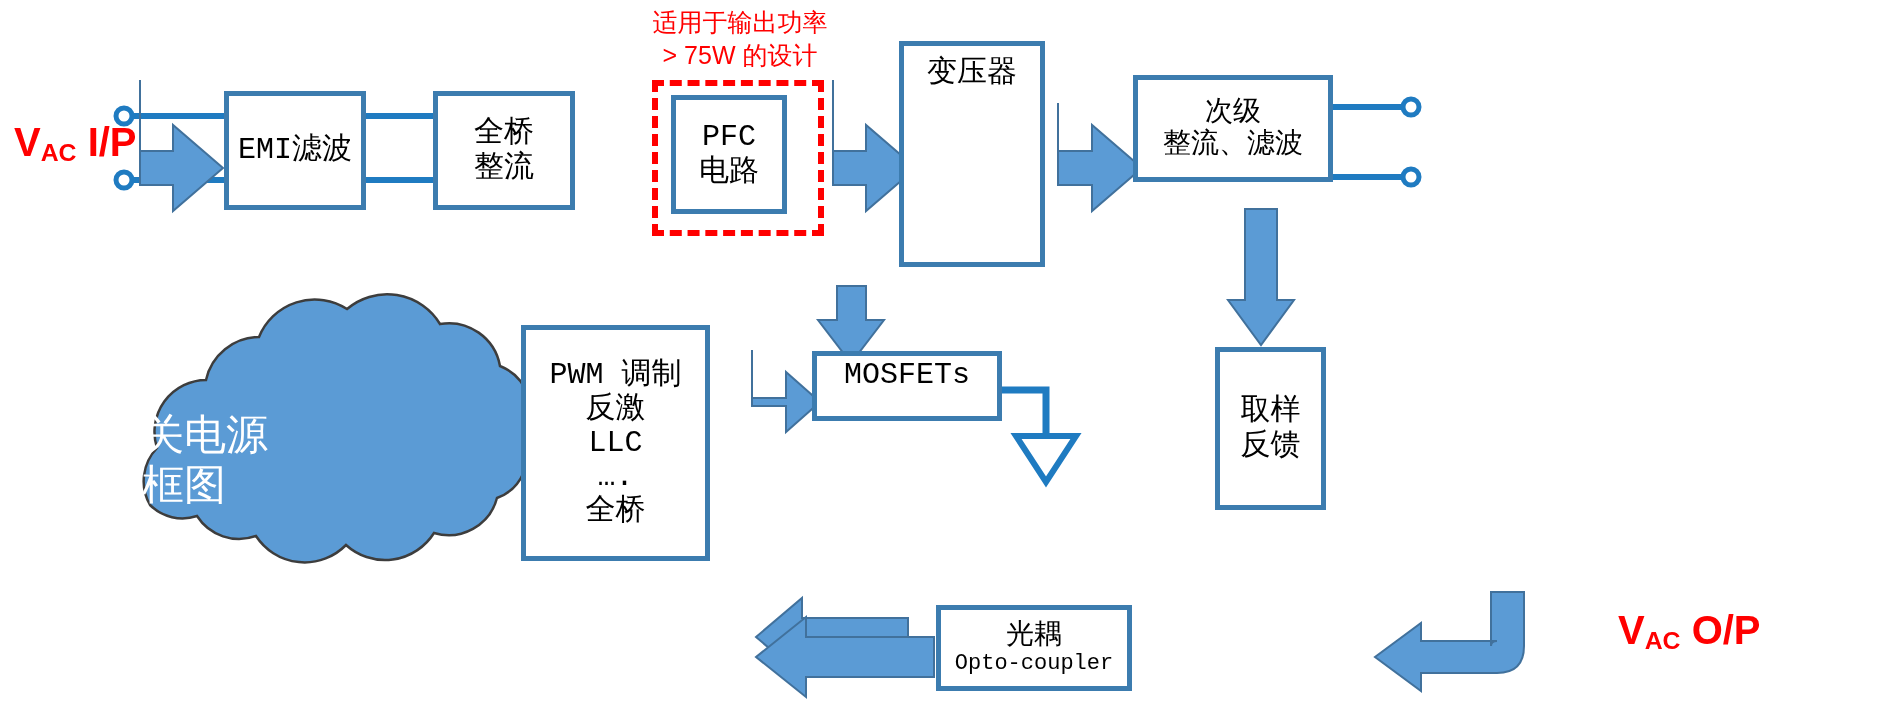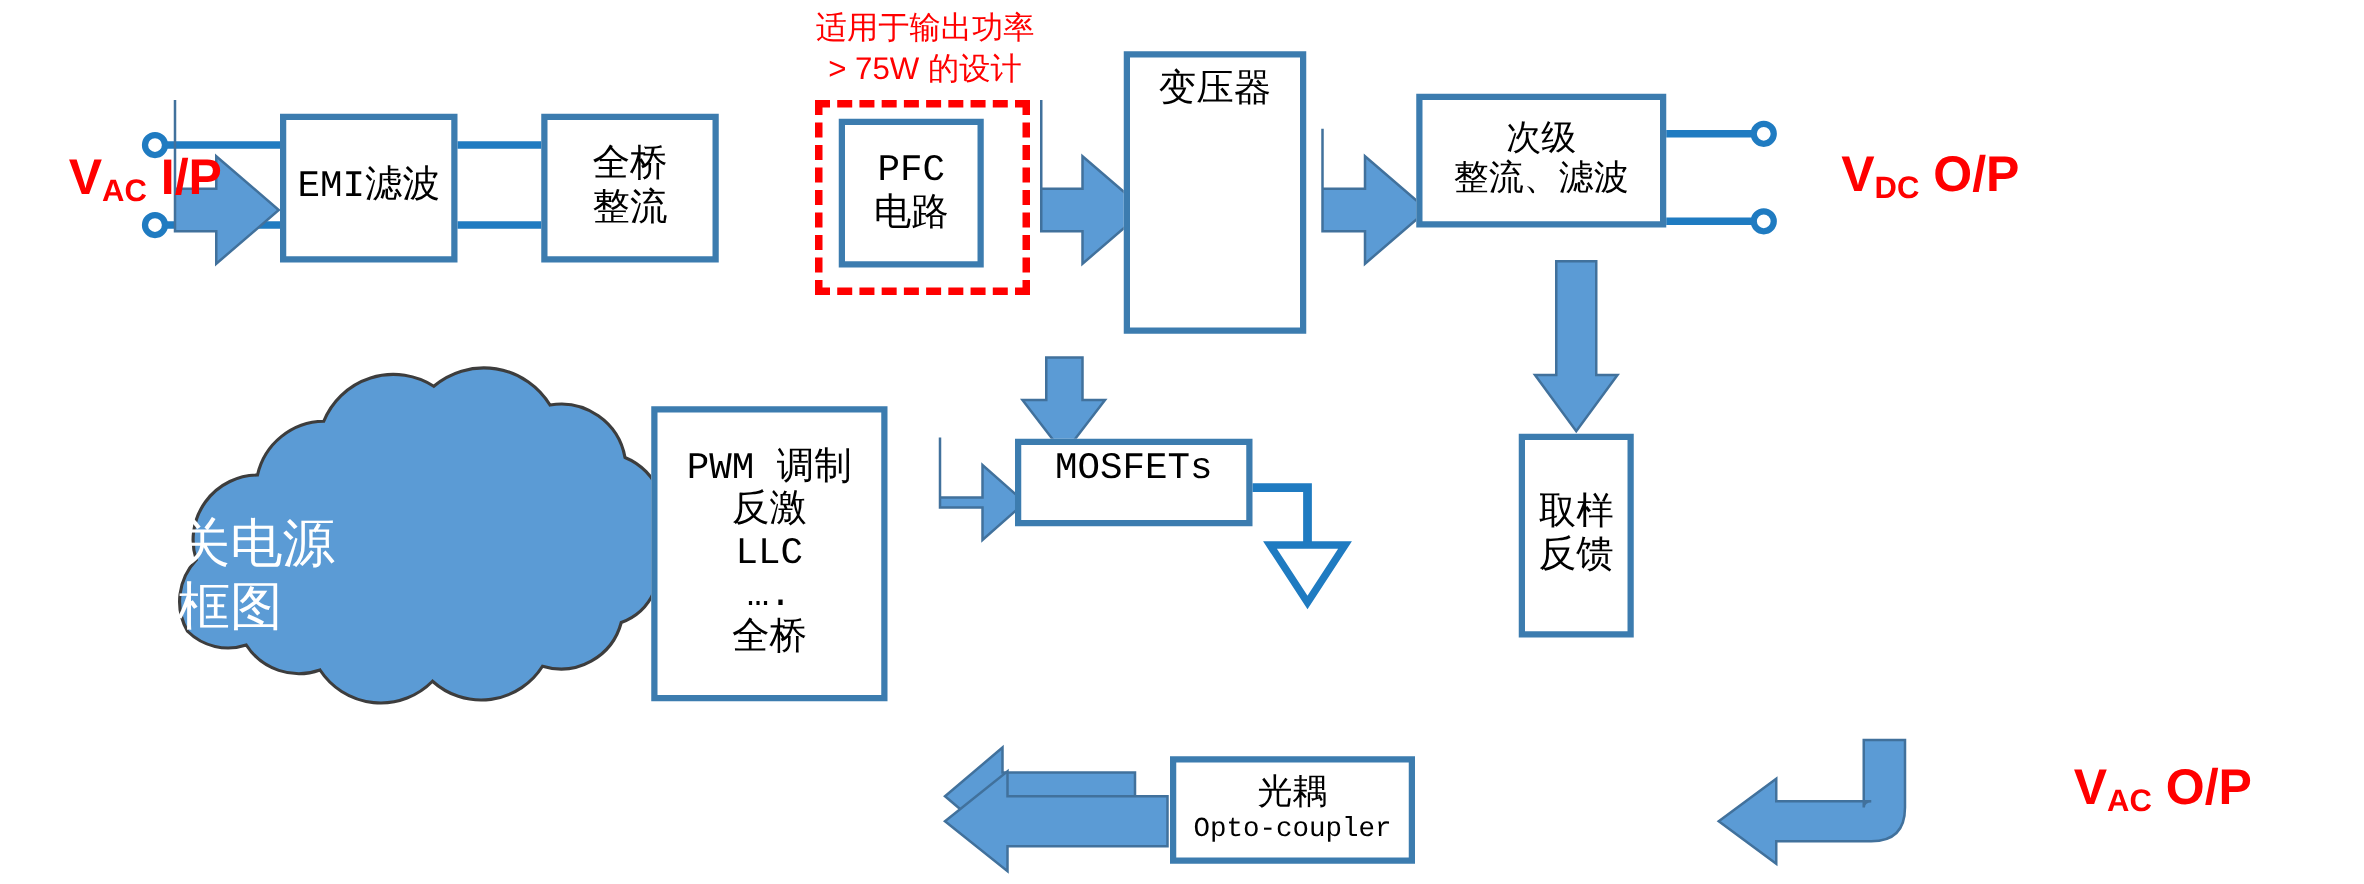--- a/index.html
+++ b/index.html
@@ -3,21 +3,21 @@
 <meta charset="utf-8">
 <style>
   html,body{margin:0;padding:0;background:#ffffff;}
   body{width:1891px;height:707px;position:relative;overflow:hidden;
        font-family:"Liberation Sans","DejaVu Sans",sans-serif;}
   #stage{position:absolute;left:0;top:0;width:1891px;height:707px;}
   .blk{position:absolute;box-sizing:border-box;background:#ffffff;
        border:5px solid #3C7CAF;display:flex;flex-direction:column;
        align-items:center;justify-content:center;color:#000;font-family:Liberation Mono, monospace;}
   .blk .ln{line-height:1.14;white-space:nowrap;}
-  .lbl{position:absolute;color:#FF0000;font-weight:bold;white-space:nowrap;margin-left:41px;}
+  .lbl{position:absolute;color:#FF0000;font-weight:bold;white-space:nowrap;}
   .sub{font-size:0.62em;vertical-align:-0.22em;}
   .termlbl{position:absolute;white-space:nowrap;}
   .cloudtxt{position:absolute;color:#ffffff;white-space:nowrap;
             line-height:1.2;}
   svg.layer{position:absolute;left:0;top:0;width:1891px;height:707px;overflow:visible;}
   .dashbox{position:absolute;box-sizing:border-box;border:6px dashed #FF0000;}
 </style>
 </head>
 <body>
 
@@ -165,21 +165,21 @@
     <span class="ln">反激</span>
     <span class="ln">LLC</span>
     <span class="ln">….</span>
     <span class="ln">全桥</span>
   </div>
 
   <div class="blk" style="left:812px;top:351px;width:190px;height:70px;font-size:30px;justify-content:flex-start;padding-top:2px;">
     <span class="ln">MOSFETs</span>
   </div>
 
-  <div class="blk" style="left:1215px;top:347px;width:92px;height:163px;font-size:30px;">
+  <div class="blk" style="left:1215px;top:347px;width:111px;height:163px;font-size:30px;">
     <span class="ln">取样</span>
     <span class="ln">反馈</span>
   </div>
 
   <div class="blk" style="left:936px;top:605px;width:196px;height:86px;font-size:28px;">
     <span class="ln">光耦</span>
     <span class="ln" style="font-size:22px;">Opto-coupler</span>
   </div>
 
   <div class="cloudtxt" style="left:100px;top:410px;width:330px;font-size:42px;">
@@ -189,21 +189,18 @@
 
   <div class="termlbl" style="left:600px;top:6px;width:280px;text-align:center;color:#FF0000;font-size:25px;line-height:1.3;">
     <div>适用于输出功率</div>
     <div>&gt; 75W 的设计</div>
   </div>
 
   <div class="lbl" style="left:14px;top:120px;font-size:40px;">
     <span>V</span><span class="sub">AC</span><span> I/P</span>
   </div>
 
-  <div class="lbl" style="left:1432px;top:118px;font-size:40px;">
-    <span>V</span><span class="sub">DC</span><span> O/P</span>
-  </div>
 
   <div class="lbl" style="left:1618px;top:608px;font-size:40px;">
     <span>V</span><span class="sub">AC</span><span> O/P</span>
   </div>
 
 </div>
 
 </body></html>

